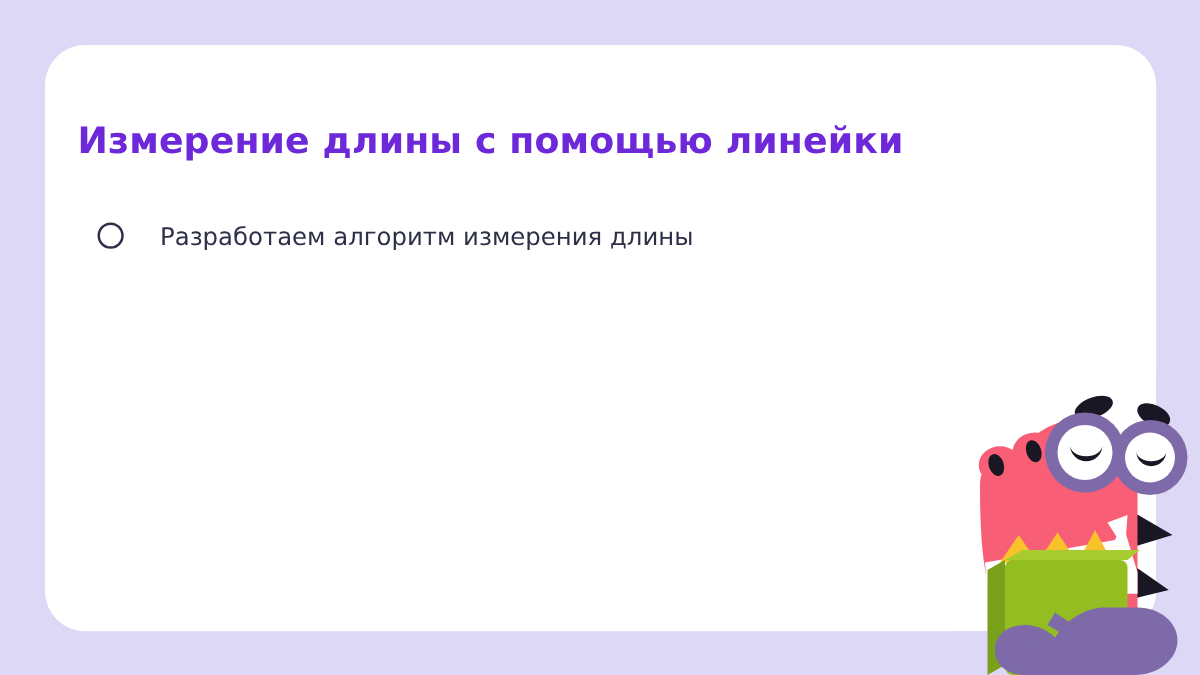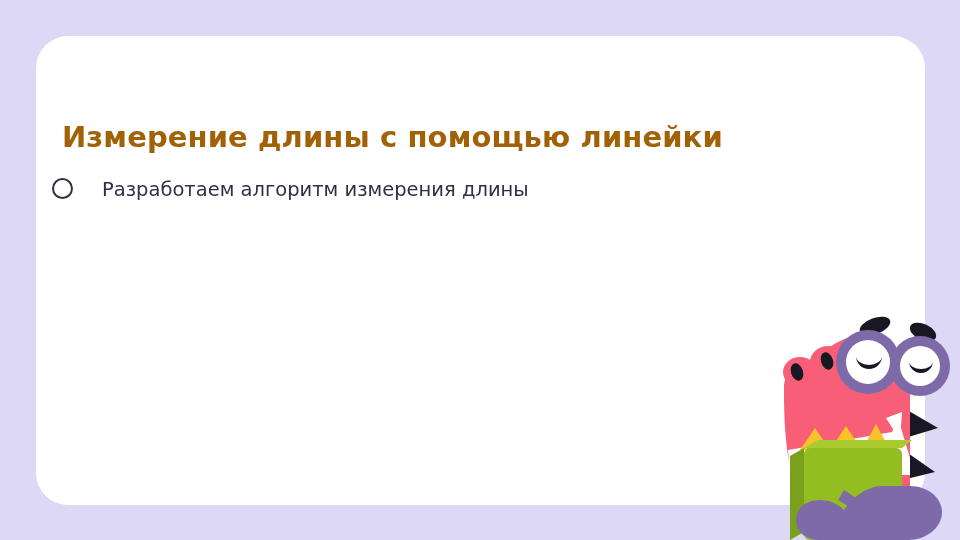--- a/index.html
+++ b/index.html
@@ -27,33 +27,33 @@
     top: 36px;
     width: 889px;
     height: 469px;
     background: #ffffff;
     border-radius: 32px;
   }
   
   #title {
     position: absolute;
     left: 62px;
-    top: 120px;
+    top: 95px;
     width: 800px;
     font-size: 29px;
     font-weight: 700;
-    color: #a16207;
+    color: #6d28d9;
     letter-spacing: 0.1px;
     line-height: 1.2;
     white-space: nowrap;
   }
   
   #bullets {
     position: absolute;
-    left: 52px;
+    left: 78px;
     top: 176px;
     width: 680px;
   }
   .bullet-row {
     position: relative;
     display: flex;
     align-items: flex-start;
     margin-bottom: 28px;
   }
   .bullet-marker {

